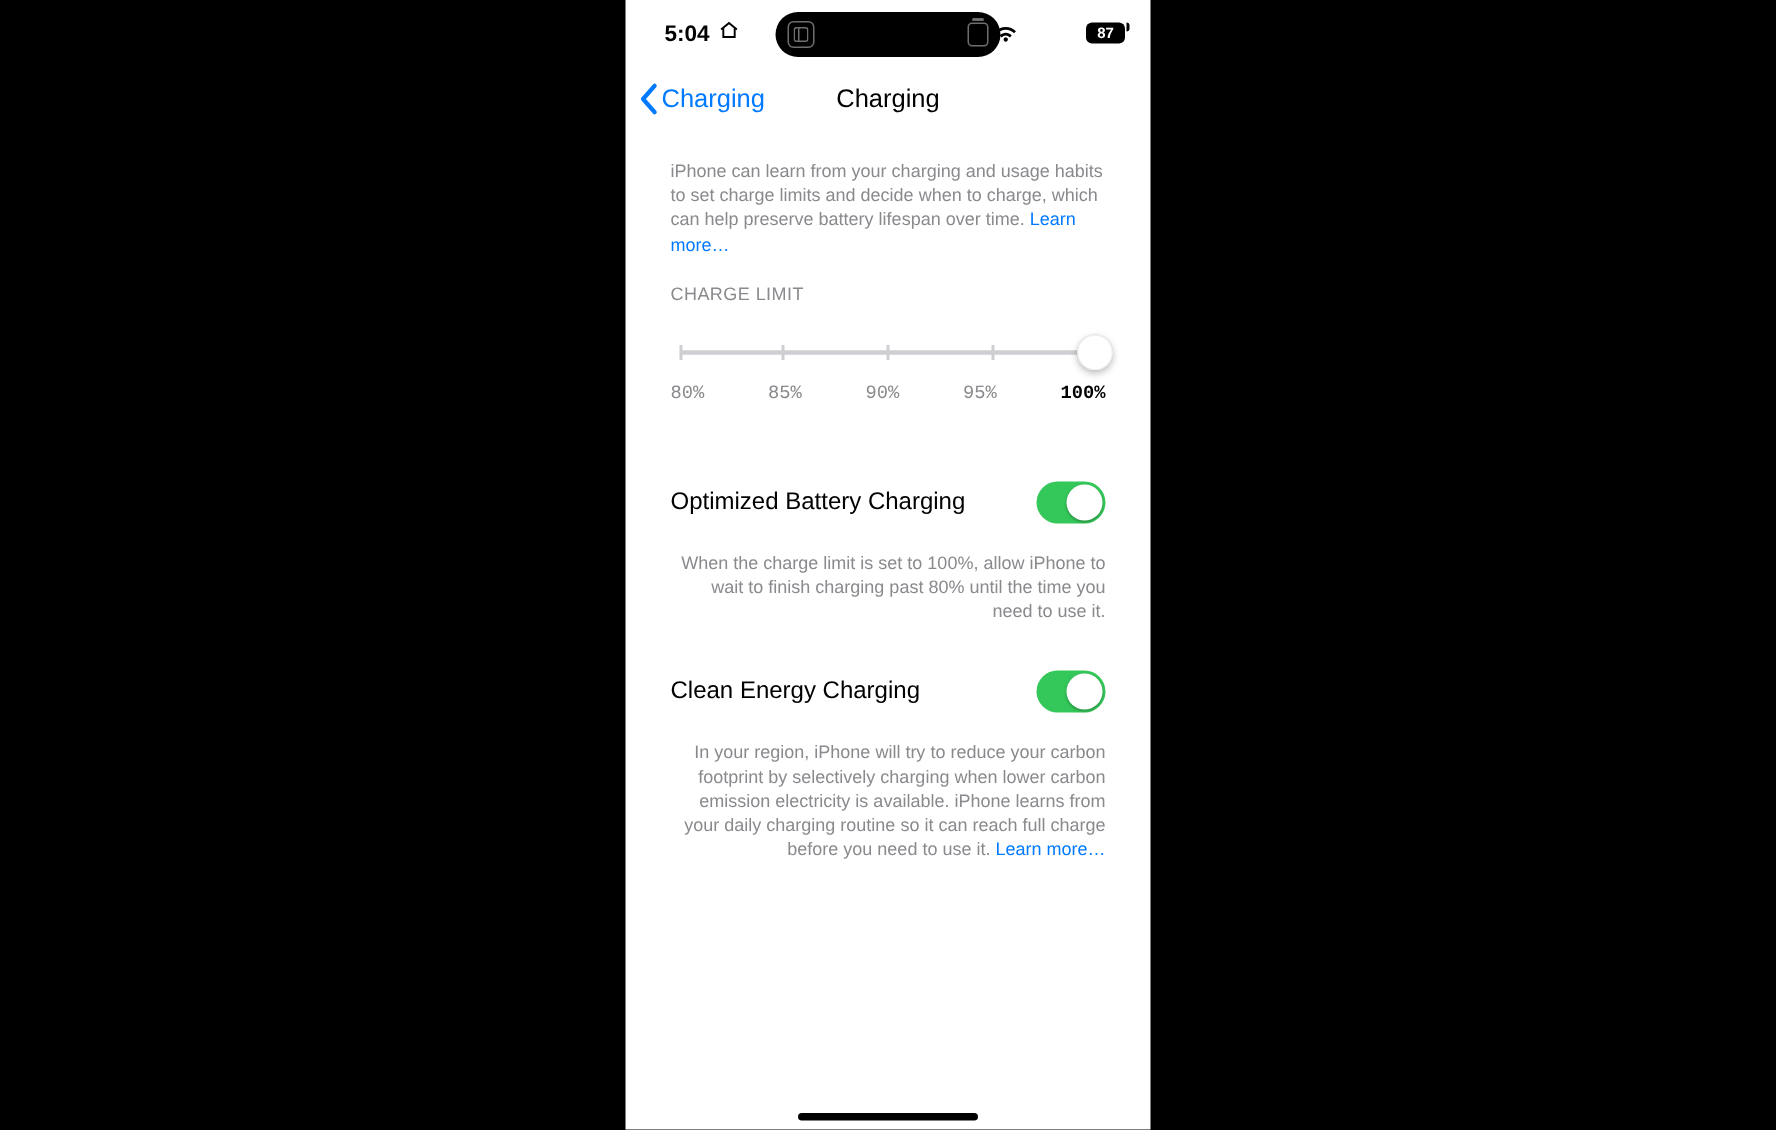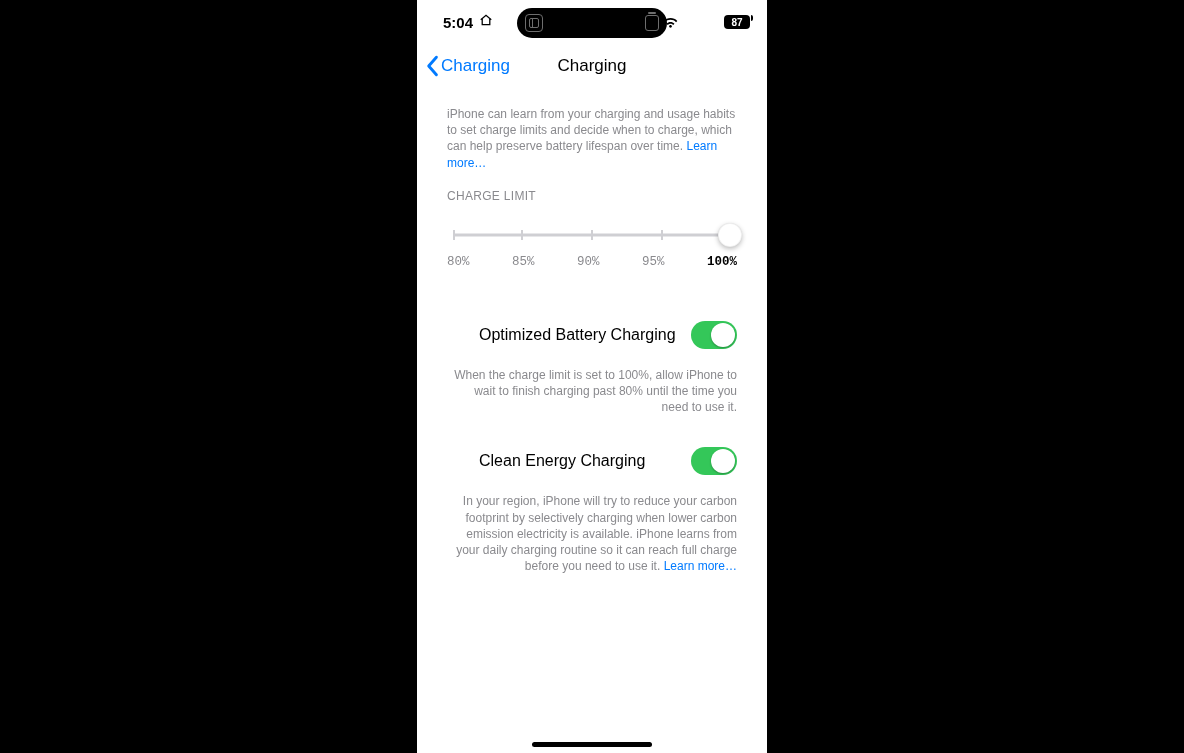--- a/index.html
+++ b/index.html
@@ -144,21 +144,21 @@
     display:flex;justify-content:space-between;
     margin-top:10px;font-size:12.5px;color:#8a8a8e;
     padding:0 0px;
   }
   .slider-labels span.active{color:#000;font-weight:600;text-align:center;}
 
   .row{
     display:flex;align-items:center;justify-content:space-between;
     padding:10px 16px;min-height:44px;
   }
-  .row-title{font-size:16px;color:#000;margin-left:32px;}
+  .row-title{font-size:16px;color:#000;}
 
   .switch{
     width:46px;height:28px;border-radius:14px;background:#34c759;
     position:relative;cursor:pointer;flex-shrink:0;
   }
   .switch::after{
     content:"";position:absolute;right:2px;top:2px;width:24px;height:24px;
     background:#fff;border-radius:50%;box-shadow:0 1px 2px rgba(0,0,0,0.3);
   }
 

